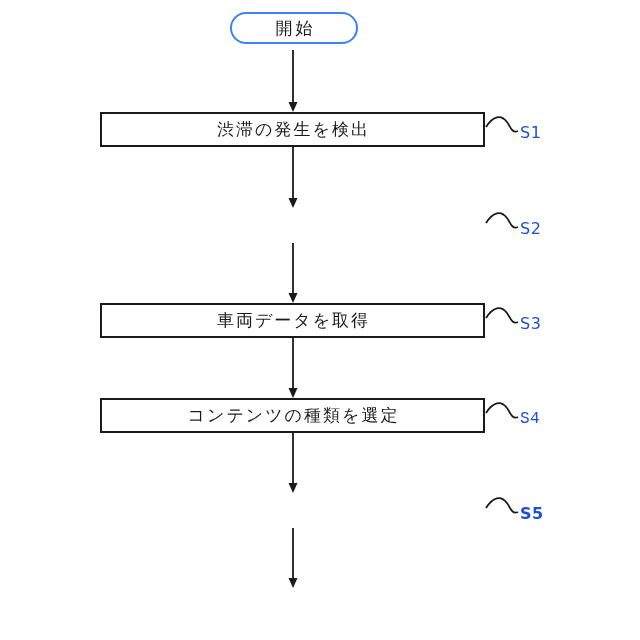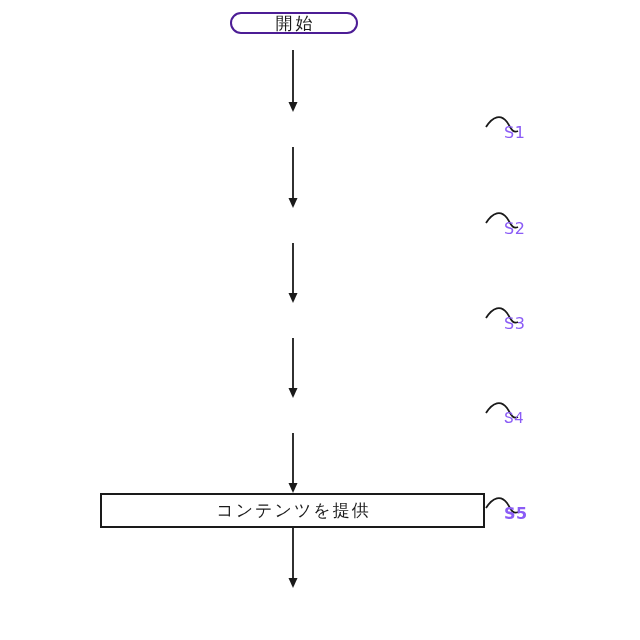--- a/index.html
+++ b/index.html
@@ -20,22 +20,22 @@
     position: absolute;
     left: 0;
     top: 0;
     width: 640px;
     height: 640px;
   }
   .terminal {
     position: absolute;
     left: 230px;
     width: 128px;
-    height: 22px;
-    border: 2px solid #4c1d95;
+    height: 32px;
+    border: 2px solid #3b82f6;
     border-radius: 20px;
     background: #ffffff;
     display: flex;
     align-items: center;
     justify-content: center;
     font-size: 17px;
     letter-spacing: 3px;
     text-indent: 3px;
     box-sizing: border-box;
   }
@@ -56,26 +56,26 @@
     text-indent: 2px;
     box-sizing: border-box;
   }
   .process.p1 { top: 112px; }
   .process.p2 { top: 208px; }
   .process.p3 { top: 303px; }
   .process.p4 { top: 398px; }
   .process.p5 { top: 493px; }
   .step-label {
     position: absolute;
-    left: 504px;
+    left: 520px;
     width: 40px;
     height: 20px;
     font-size: 16px;
     line-height: 20px;
-    color: #8b5cf6;
+    color: #1d4ed8;
     letter-spacing: 0.5px;
   }
   .step-label.l1 { top: 123px; }
   .step-label.l2 { top: 219px; }
   .step-label.l3 { top: 314px; }
   .step-label.l4 { top: 409px; font-family: Liberation Mono, monospace; }
   .step-label.l5 { top: 504px; font-weight: bold; }
 </style>
 </head>
 <body>
@@ -106,22 +106,28 @@
       <polygon points="288.5,388 297.5,388 293,398"></polygon>
       <polygon points="288.5,483 297.5,483 293,493"></polygon>
       <polygon points="288.5,578 297.5,578 293,588"></polygon>
     </g>
   </svg>
 
   <div class="terminal start">
     <span>開始</span>
   </div>
 
-  <div class="process p5">
-    <span>コンテンツを提供</span>
+  <div class="process p1">
+    <span>渋滞の発生を検出</span>
+  </div>
+  <div class="process p3">
+    <span>車両データを取得</span>
+  </div>
+  <div class="process p4">
+    <span>コンテンツの種類を選定</span>
   </div>
 
   <div class="step-label l1">S1</div>
   <div class="step-label l2">S2</div>
   <div class="step-label l3">S3</div>
   <div class="step-label l4">S4</div>
   <div class="step-label l5">S5</div>
 
 
 </div>

